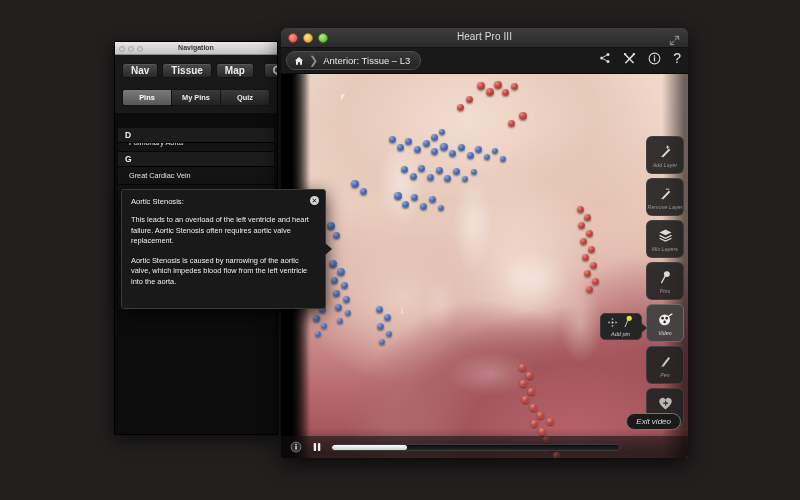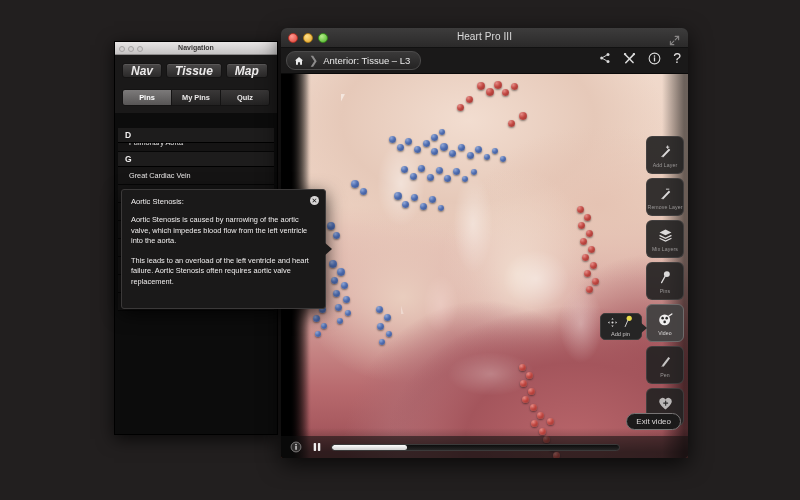--- a/index.html
+++ b/index.html
@@ -55,21 +55,21 @@
   #breadcrumb .sep{ margin:0 5px 0 3px; color:#8d8c8c; font-size:11px; }
   #tb-icons{
     position:absolute; right:7px; top:3px; display:flex; align-items:center; gap:12px;
     color:#dadada;
   }
   #tb-icons > span{ display:flex; align-items:center; justify-content:center; }
 
   
   #viewport{
     position:absolute; left:0; top:46px; right:0; bottom:0;
-    background:#c2410c; overflow:hidden;
+    background:#c2410c; overflow:hidden;font-style:italic;
   }
   #anatomy{
     position:absolute; inset:0;
     background:
       
       linear-gradient(90deg, #000 0 10px, rgba(0,0,0,0) 28px),
       
       radial-gradient(ellipse 260px 190px at 72% 96%, #b8656a 0%, #a4555c 42%, rgba(150,80,85,0) 72%),
       radial-gradient(ellipse 190px 210px at 50% 100%, #c98085 0%, #b06a70 45%, rgba(170,100,105,0) 75%),
       radial-gradient(ellipse 150px 170px at 90% 78%, #9d4d55 0%, rgba(150,70,80,0) 70%),
@@ -198,24 +198,23 @@
   #nav-title .dots i{
     width:6px;height:6px;border-radius:50%;
     background:#d2d0d0; border:1px solid #a5a3a3; display:block;
   }
   #nav-top{ background:#1a1919; padding:8px 7px 7px; }
   #nav-tabs{ display:flex; align-items:center; gap:4px; }
   .nav-tab{
     height:15px; padding:0 8px; border-radius:3px;
     background:linear-gradient(#4a4848,#2a2929);
     border:1px solid #151414;
-    color:#eceaea; font-size:12px; font-weight:bold;
+    color:#eceaea; font-size:10px; font-weight:bold;
     display:flex;align-items:center;justify-content:center; cursor:pointer;
     box-shadow:inset 0 1px 0 rgba(255,255,255,.09);
-    font-style:italic;
   }
   .nav-tab.spacer-left{ margin-left:6px; }
   #seg-control{
     display:flex; margin-top:11px;
     border:1px solid #141313; border-radius:3px; overflow:hidden;
   }
   .seg{
     flex:1; height:15px; display:flex;align-items:center;justify-content:center;
     font-size:7.4px; font-weight:bold; color:#eceaea; cursor:pointer;
     background:linear-gradient(#3a3838,#232222);
@@ -602,15 +601,15 @@
         <div id="progress-fill" style="width: 26%;"></div>
       </div>
     </div>
   </div>
 </div>
 
 <div id="desc-popover">
   <div class="tail"></div>
   <div id="desc-close">✕</div>
   <div class="dsub">Aortic Stenosis:</div>
+  <p>This leads to an overload of the left ventricle and heart failure. Aortic Stenosis often requires aortic valve replacement.</p>
   <p>Aortic Stenosis is caused by narrowing of the aortic valve, which impedes blood flow from the left ventricle into the aorta.</p>
-  <p>This leads to an overload of the left ventricle and heart failure. Aortic Stenosis often requires aortic valve replacement.</p>
 </div>
 
 </body></html>

